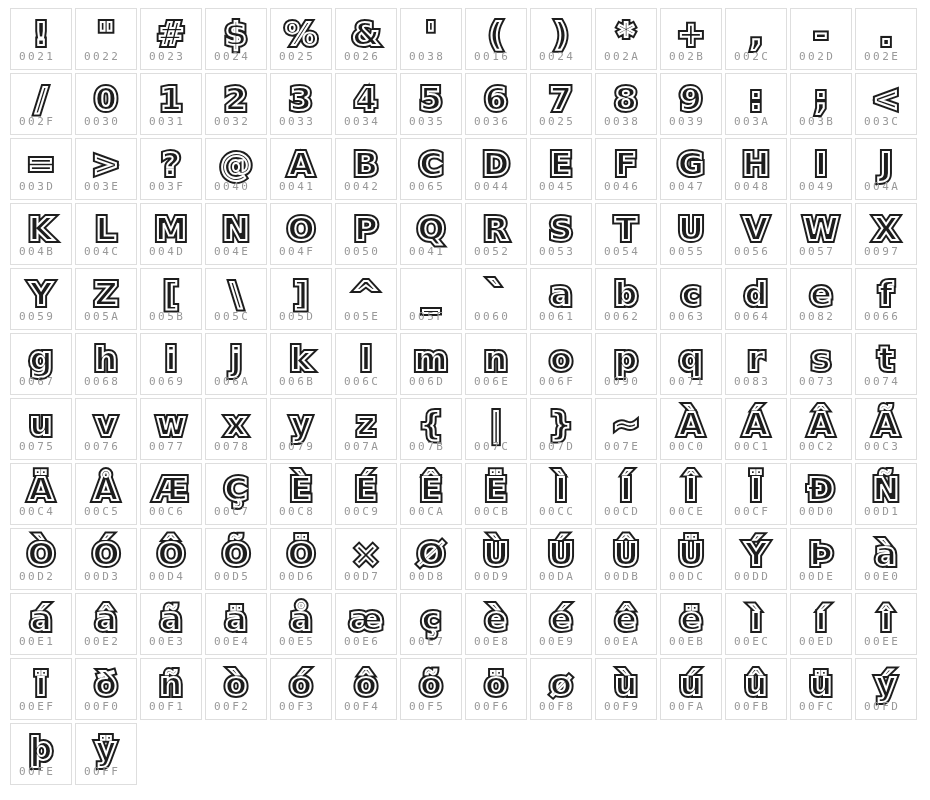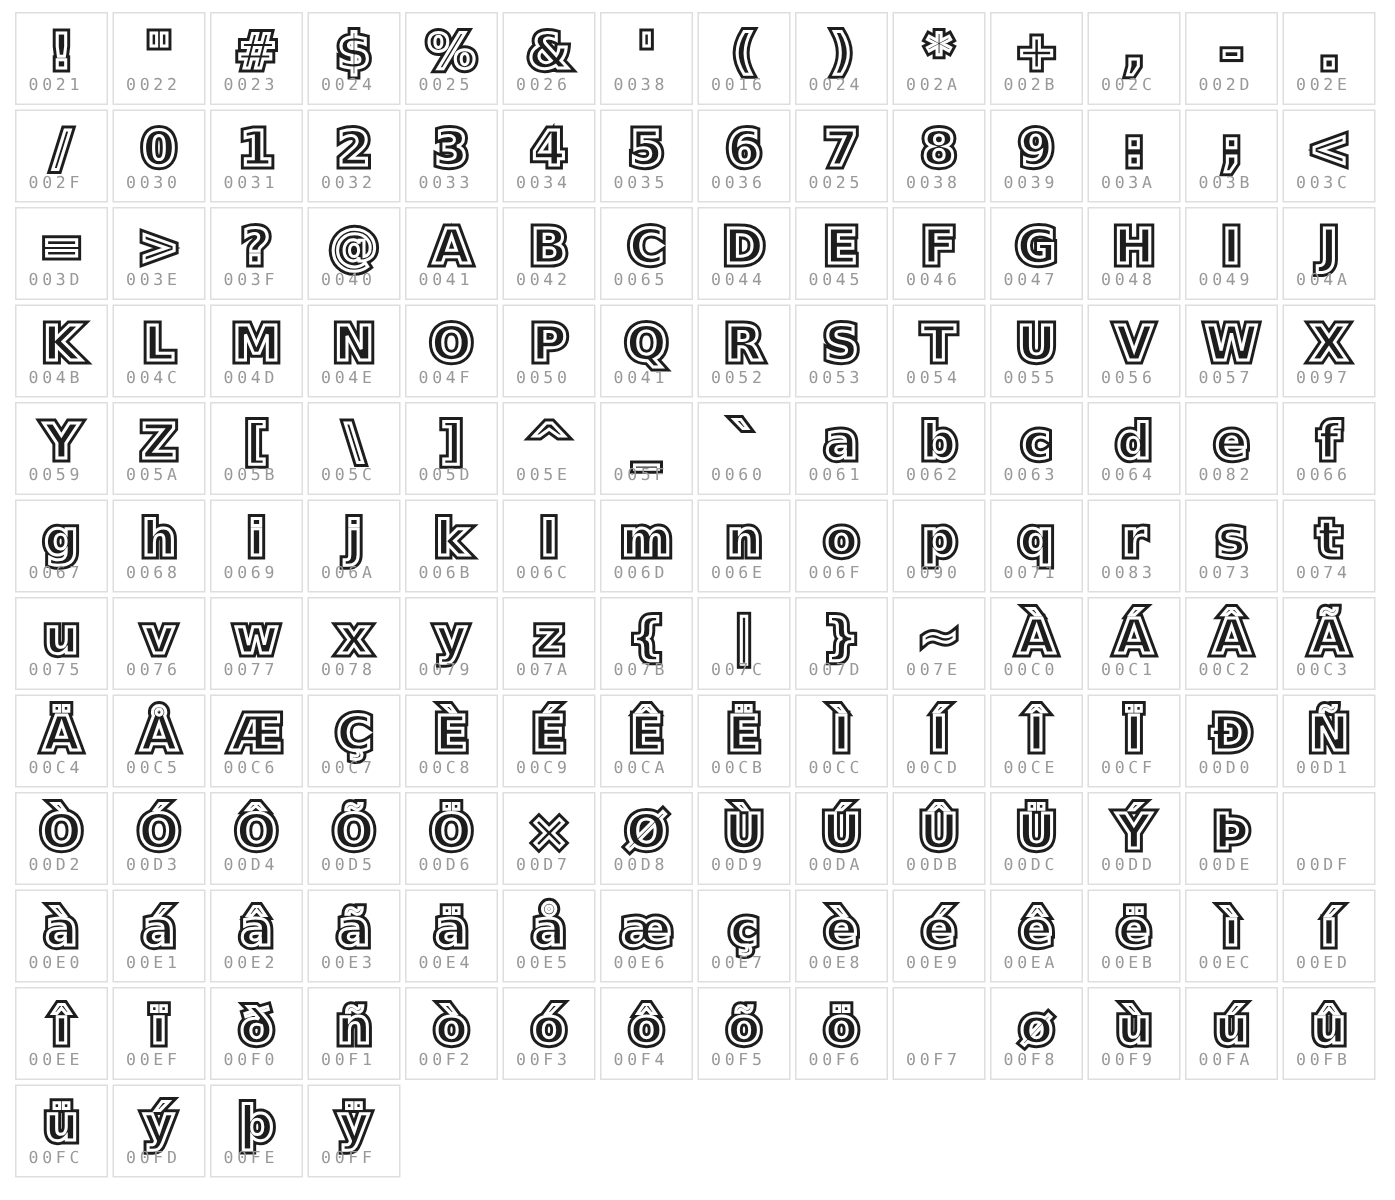--- a/index.html
+++ b/index.html
@@ -807,25 +807,20 @@
     <span class="g-inner glyph-layer">Ý</span>
     <span class="code">00DD</span>
   </div>
 
   <div class="cell">
     <span class="g-outer glyph-layer">Þ</span>
     <span class="g-inner glyph-layer">Þ</span>
     <span class="code">00DE</span>
   </div>
 
-  <div class="cell">
-    <span class="g-outer glyph-layer"></span>
-    <span class="g-inner glyph-layer"></span>
-    <span class="code">00DF</span>
-  </div>
 
   <div class="cell">
     <span class="g-outer glyph-layer">à</span>
     <span class="g-inner glyph-layer">à</span>
     <span class="code">00E0</span>
   </div>
 
   <div class="cell">
     <span class="g-outer glyph-layer">á</span>
     <span class="g-inner glyph-layer">á</span>
@@ -951,25 +946,20 @@
     <span class="g-inner glyph-layer">õ</span>
     <span class="code">00F5</span>
   </div>
 
   <div class="cell">
     <span class="g-outer glyph-layer">ö</span>
     <span class="g-inner glyph-layer">ö</span>
     <span class="code">00F6</span>
   </div>
 
-  <div class="cell">
-    <span class="g-outer glyph-layer"></span>
-    <span class="g-inner glyph-layer"></span>
-    <span class="code">00F7</span>
-  </div>
 
   <div class="cell">
     <span class="g-outer glyph-layer">ø</span>
     <span class="g-inner glyph-layer">ø</span>
     <span class="code">00F8</span>
   </div>
 
   <div class="cell">
     <span class="g-outer glyph-layer">ù</span>
     <span class="g-inner glyph-layer">ù</span>

